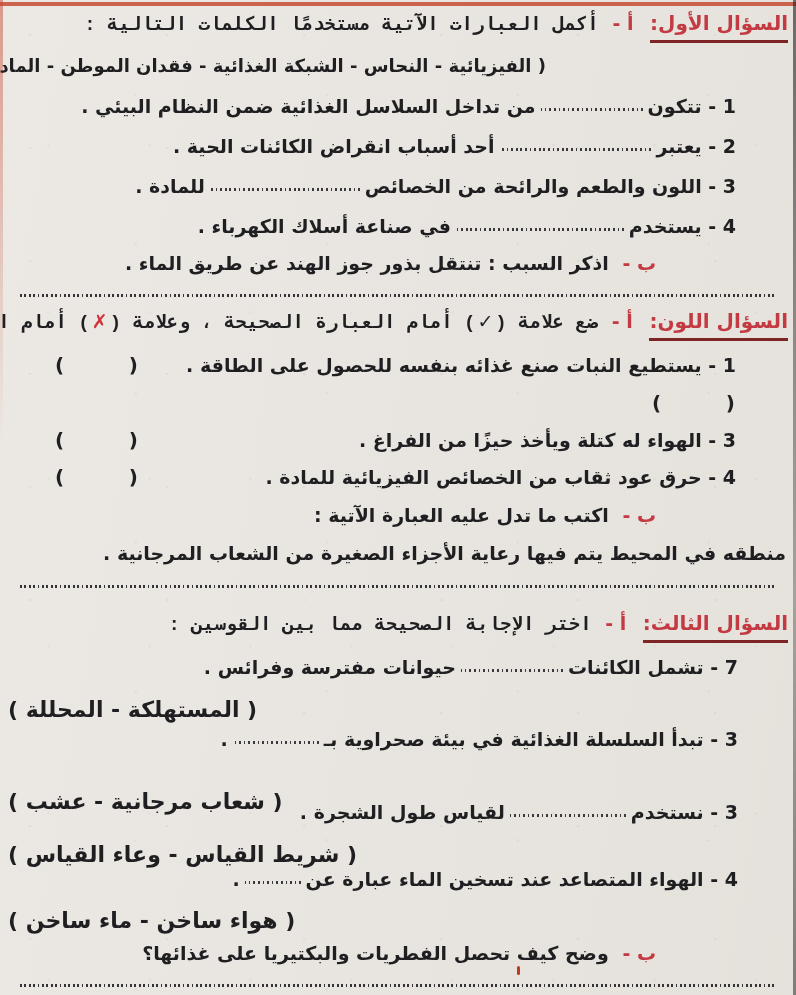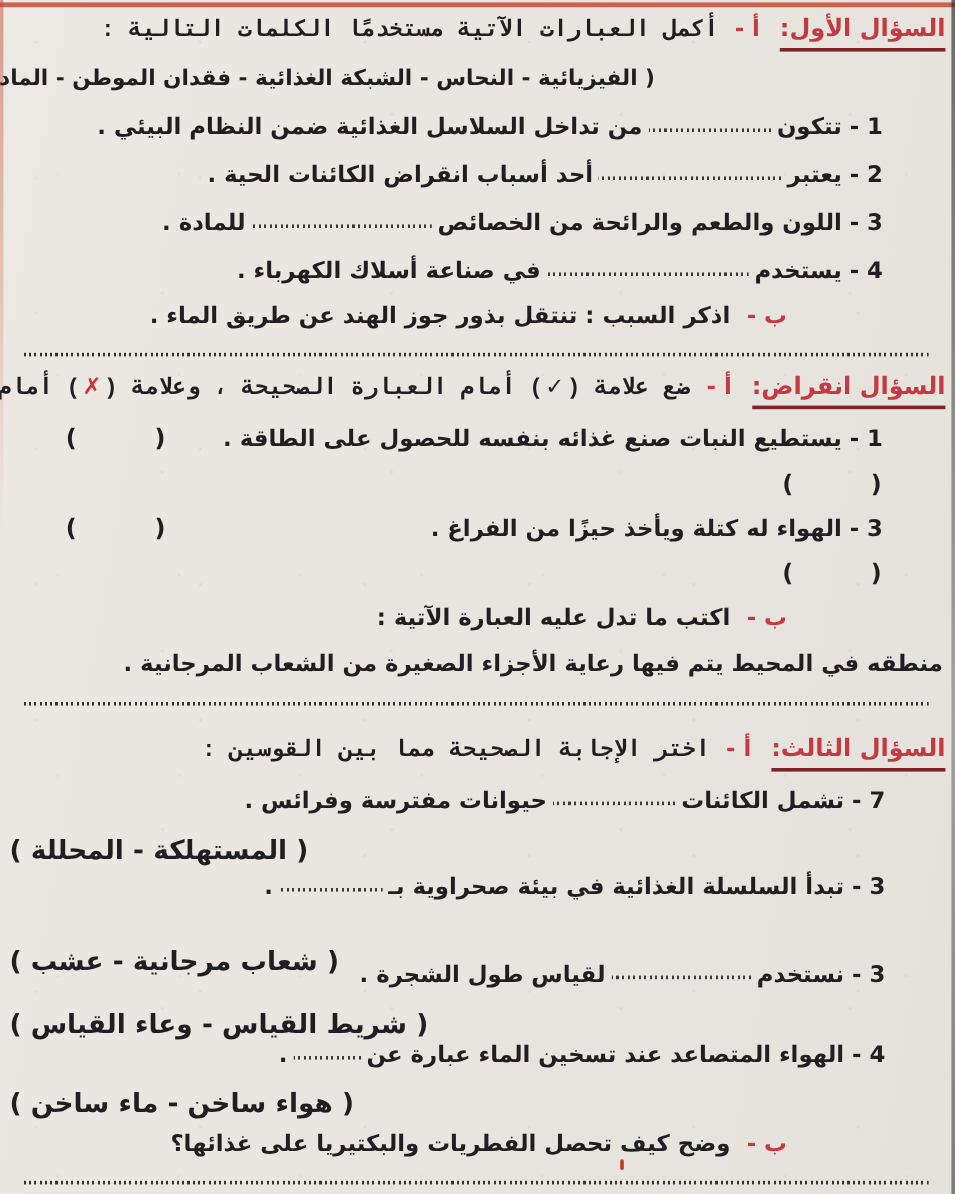--- a/index.html
+++ b/index.html
@@ -72,37 +72,38 @@
 
 <div class="row" style="top:250px;right:140px">
   <span class="marker">ب -</span>
   <span>اذكر السبب :</span>
   <span>تنتقل بذور جوز الهند عن طريق الماء .</span>
 </div>
 
 <div class="sep" style="top:294px"></div>
 
 <div class="row" style="top:308px;right:8px">
-  <span class="sec-title">السؤال انقراض:</span>
+  <span class="sec-title">السؤال اللون:</span>
   <span class="marker">أ -</span>
   <span class="hdr-text">ضع علامة (</span><span class="check">✓</span><span class="hdr-text">) أمام العبارة الصحيحة ، وعلامة (</span><span class="cross">✗</span><span class="hdr-text">) أمام العبارة الخطأ :</span>
 </div>
 
 <div class="row tf-row" style="top:352px">
   <span>1 - يستطيع النبات صنع غذائه بنفسه للحصول على الطاقة .</span>
   <span class="slot">(&nbsp;&nbsp;&nbsp;&nbsp;&nbsp;&nbsp;&nbsp;&nbsp;)</span>
 </div>
 <div class="row tf-row" style="top:390px">
   <span class="slot">(&nbsp;&nbsp;&nbsp;&nbsp;&nbsp;&nbsp;&nbsp;&nbsp;)</span>
 </div>
 <div class="row tf-row" style="top:427px">
   <span>3 - الهواء له كتلة ويأخذ حيزًا من الفراغ .</span>
   <span class="slot">(&nbsp;&nbsp;&nbsp;&nbsp;&nbsp;&nbsp;&nbsp;&nbsp;)</span>
 </div>
 <div class="row tf-row" style="top:464px">
+  <span>4 - حرق عود ثقاب من الخصائص الفيزيائية للمادة .</span>
   <span class="slot">(&nbsp;&nbsp;&nbsp;&nbsp;&nbsp;&nbsp;&nbsp;&nbsp;)</span>
 </div>
 
 <div class="row" style="top:502px;right:140px">
   <span class="marker">ب -</span>
   <span>اكتب ما تدل عليه العبارة الآتية :</span>
 </div>
 <div class="row" style="top:540px;right:10px">
   <span>منطقه في المحيط يتم فيها رعاية الأجزاء الصغيرة من الشعاب المرجانية .</span>
 </div>

